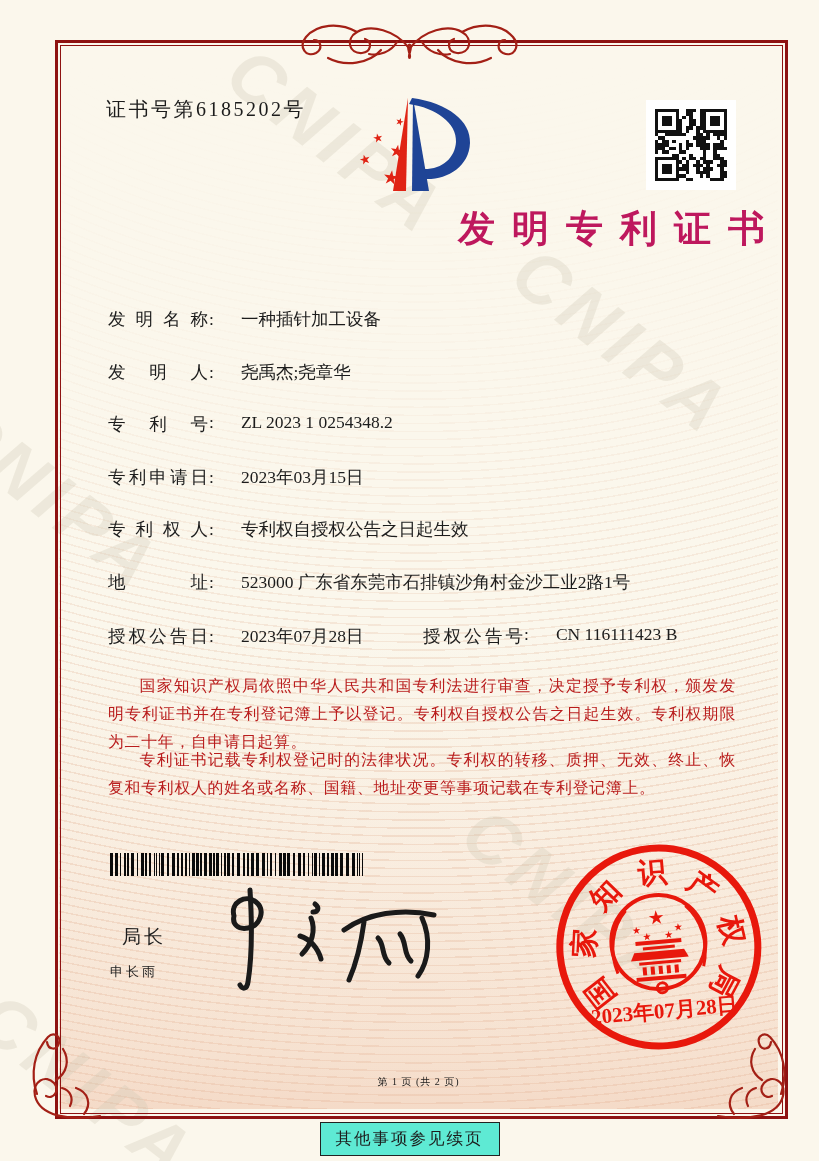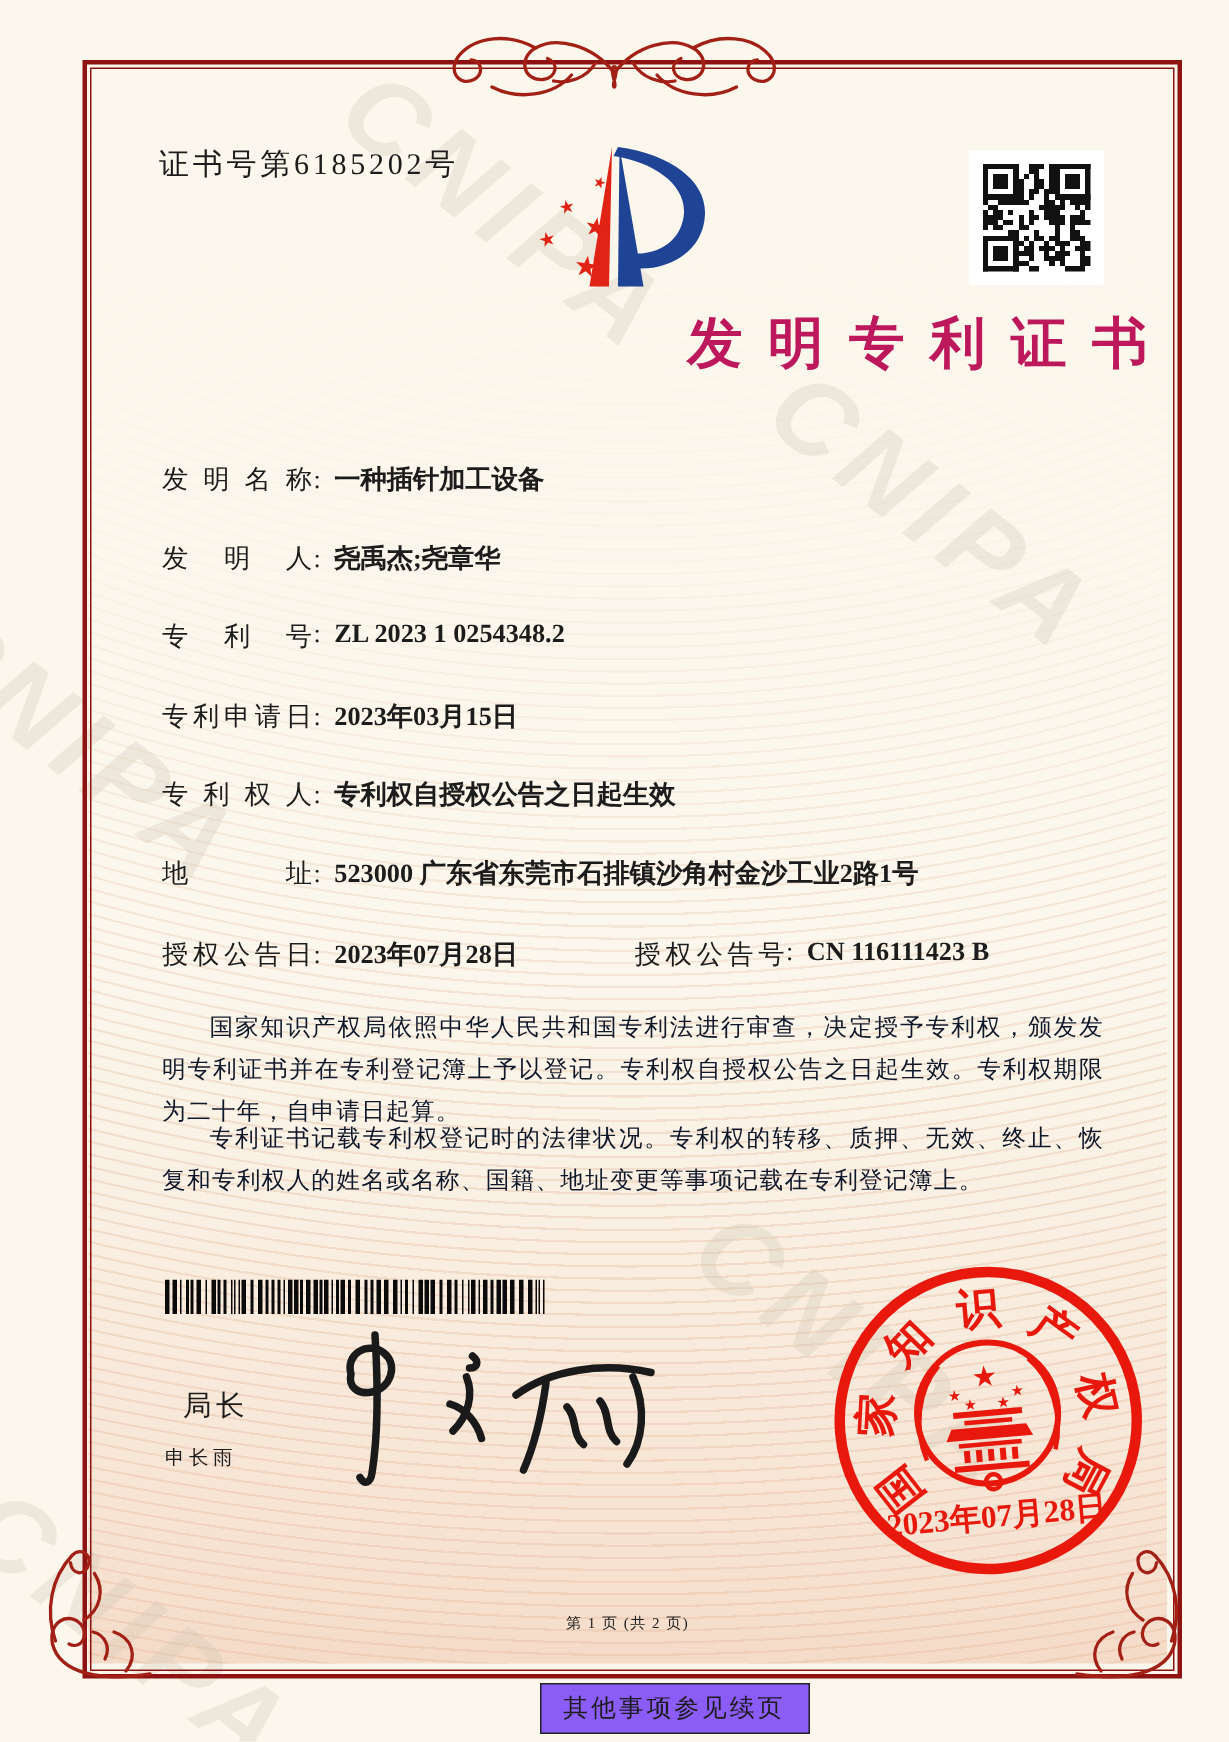--- a/index.html
+++ b/index.html
@@ -47,38 +47,38 @@
           display:flex;align-items:center;justify-content:center;}
   .title{
     left:55px;top:204px;width:727px;text-align:right;z-index:3;
     font-size:37px;font-weight:bold;letter-spacing:17px;text-indent:17px;
     color:#be185d;
   }
   
   .frow{position:absolute;z-index:3;font-size:17.5px;white-space:nowrap;}
   .flabel{display:inline-flex;justify-content:space-between;width:100px;vertical-align:top;}
   .fcolon{margin-left:1px;}
-  .fval{margin-left:9px;font-weight:bold;}
+  .fval{margin-left:27px;}
   
   .para{
     position:absolute;left:108px;width:628px;z-index:3;
     font-size:15.8px;line-height:28px;text-indent:2em;
-    text-align:justify;letter-spacing:.8px;color:#0f172a;
+    text-align:justify;letter-spacing:.8px;color:#b91c1c;
   }
   
   .barcode{left:110px;top:853px;z-index:3;}
   .signer-role{left:122px;top:924px;font-size:19px;letter-spacing:3px;z-index:4;}
   .signer-name{left:110px;top:963px;font-size:13px;letter-spacing:3px;z-index:4;}
   .signature{left:212px;top:882px;z-index:4;}
   .seal{left:550px;top:840px;z-index:5;transform:rotate(-5deg);}
   .page-note{left:55px;top:1075px;width:727px;text-align:center;font-size:10px;z-index:3;letter-spacing:1px;}
   .cont-box{
     left:50%;top:1122px;transform:translateX(-50%);z-index:3;
-    background:#8b5cf6;border:1.5px solid #222;
-    padding:5px 15px;font-size:16.5px;letter-spacing:2px;white-space:nowrap;margin-left:40px;
+    background:#5eead4;border:1.5px solid #222;
+    padding:5px 15px;font-size:16.5px;letter-spacing:2px;white-space:nowrap;
   }
   .ornament{z-index:3;}
 </style>
 </head>
 <body>
 
 <div class="waves"></div>
 
 <div class="wm" style="left:-150px;top:-150px;">CNIPA</div>
 <div class="wm" style="left:210px;top:100px;">CNIPA</div>

